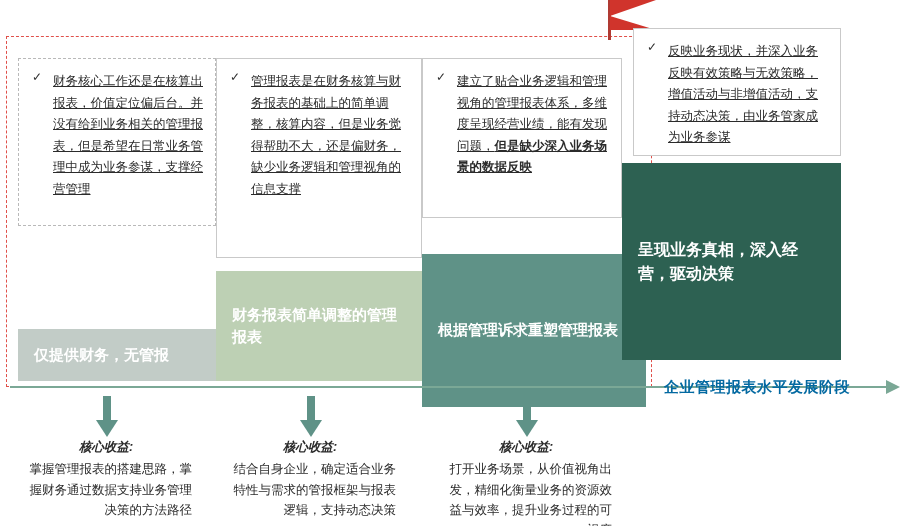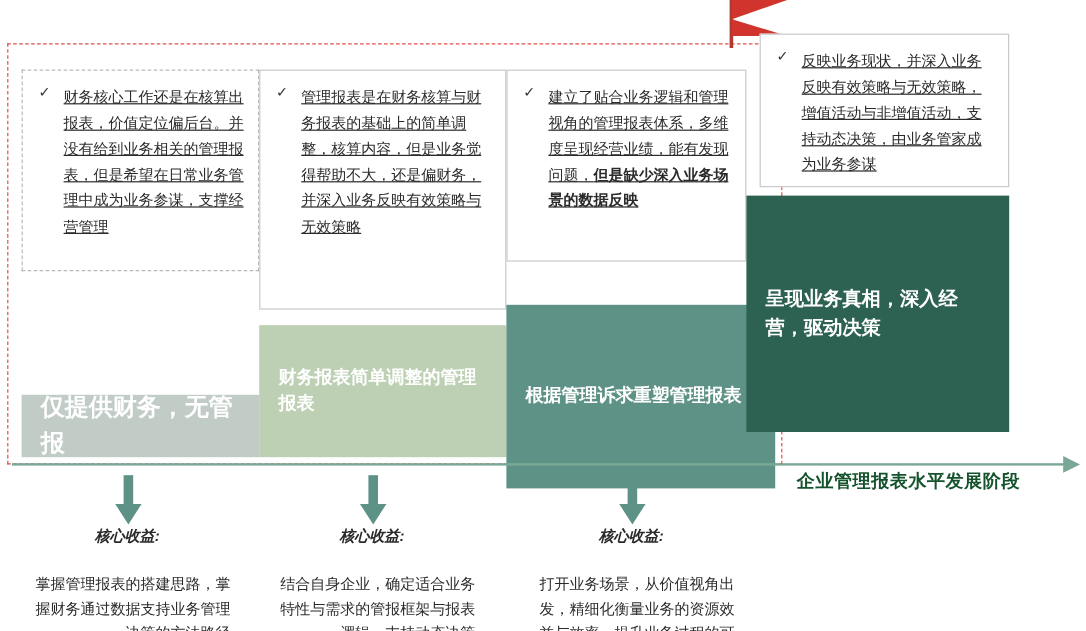--- a/index.html
+++ b/index.html
@@ -100,21 +100,21 @@
     align-items: center;
     padding: 0 16px;
     line-height: 1.5;
   }
   .bar-1 {
     left: 18px;
     top: 329px;
     width: 198px;
     height: 52px;
     background: #c2ccc7;
-    font-size: 20px;
+    font-size: 15px;
   }
   .bar-2 {
     left: 216px;
     top: 271px;
     width: 206px;
     height: 110px;
     background: #bdd0b4;
     font-size: 15px;
     align-items: center;
   }
@@ -151,24 +151,24 @@
     top: 380px;
     width: 0;
     height: 0;
     border-left: 14px solid #7ba896;
     border-top: 7px solid transparent;
     border-bottom: 7px solid transparent;
   }
   .axis-label {
     position: absolute;
     left: 664px;
-    top: 392px;
-    font-size: 15px;
-    font-weight: bold;
-    color: #14532d;
+    top: 378px;
+    font-size: 15px;
+    font-weight: bold;
+    color: #0369a1;
     letter-spacing: 0.5px;
   }
 
   
   .down-arrow {
     position: absolute;
     width: 22px;
     height: 44px;
   }
   .down-arrow .shaft {
@@ -196,21 +196,21 @@
     width: 172px;
     font-size: 12.5px;
     line-height: 1.62;
     color: #2b2b2b;
     text-align: center;
   }
   .benefit .benefit-title {
     display: block;
     font-weight: bold;
     font-style: italic;
-    margin-bottom: 20px;
+    margin-bottom: 2px;
   }
   .benefit .benefit-body {
     display: block;
     text-align: right;
   }
 </style>
 </head>
 <body>
 
 <div class="stage">
@@ -222,21 +222,21 @@
     <div class="cloth"></div>
   </div>
 
   <div class="note dashed-note" style="left:18px; top:58px; width:198px; height:168px;">
     <span class="check">✓</span>
     <span class="note-text">财务核心工作还是在核算出报表，价值定位偏后台。并没有给到业务相关的管理报表，但是希望在日常业务管理中成为业务参谋，支撑经营管理</span>
   </div>
 
   <div class="note" style="left:216px; top:58px; width:206px; height:200px;">
     <span class="check">✓</span>
-    <span class="note-text">管理报表是在财务核算与财务报表的基础上的简单调整，核算内容，但是业务觉得帮助不大，还是偏财务，并深入业务反映有效策略与无效策略</span>
+    <span class="note-text">管理报表是在财务核算与财务报表的基础上的简单调整，核算内容，但是业务觉得帮助不大，还是偏财务，缺少业务逻辑和管理视角的信息支撑</span>
   </div>
 
   <div class="note" style="left:422px; top:58px; width:200px; height:160px;">
     <span class="check">✓</span>
     <span class="note-text">建立了贴合业务逻辑和管理视角的管理报表体系，多维度呈现经营业绩，能有发现问题，<b>但是缺少深入业务场景的数据反映</b></span>
   </div>
 
   <div class="note" style="left:633px; top:28px; width:208px; height:128px;">
     <span class="check">✓</span>
     <span class="note-text">反映业务现状，并深入业务反映有效策略与无效策略，增值活动与非增值活动，支持动态决策，由业务管家成为业务参谋</span>

